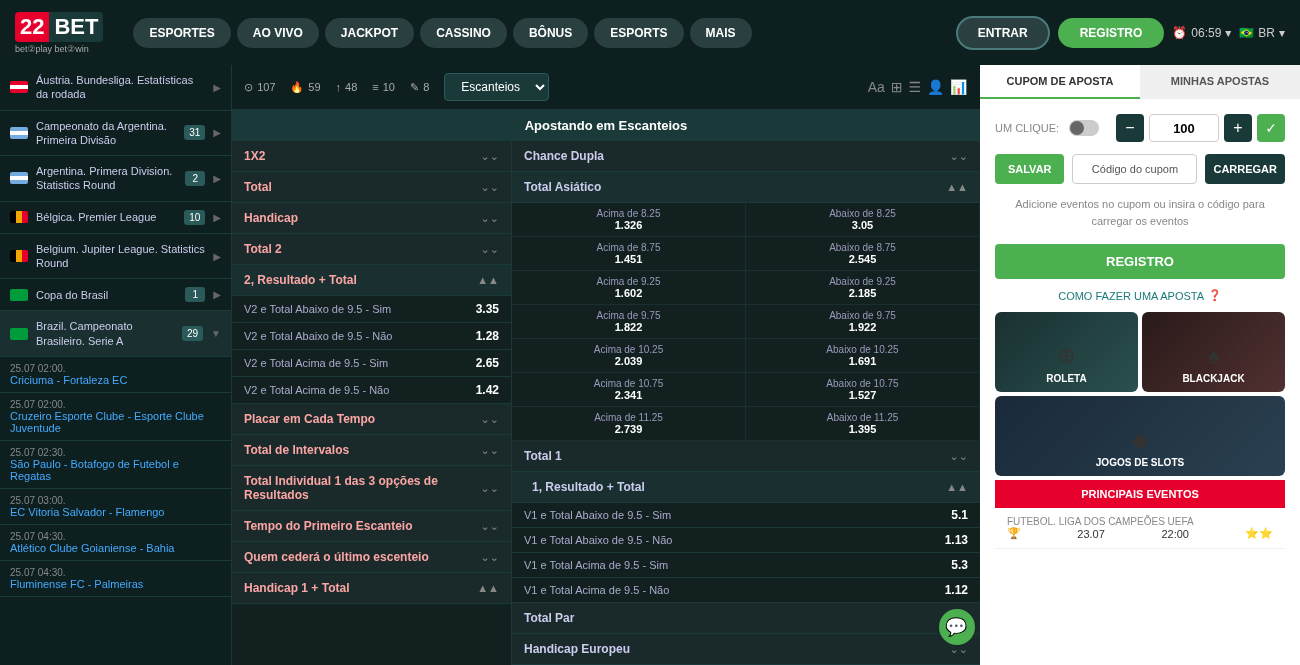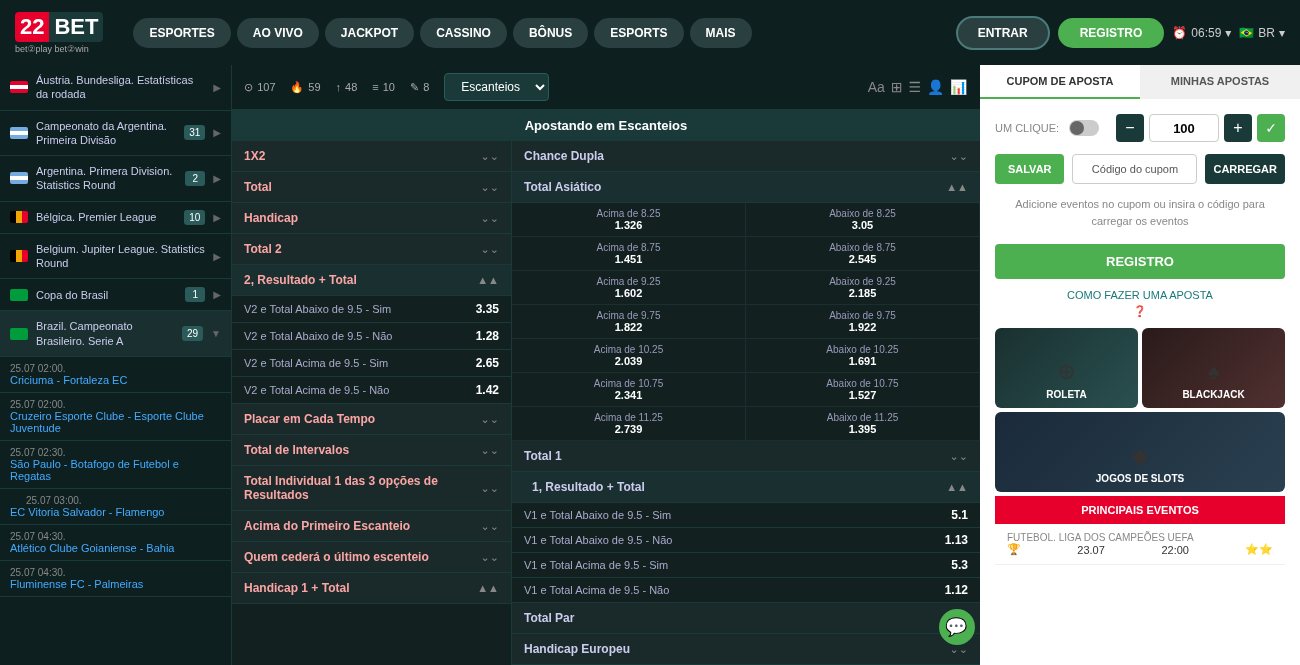--- a/index.html
+++ b/index.html
@@ -80,21 +80,21 @@
     .amount-control { display: flex; align-items: center; gap: 5px; flex: 1; justify-content: flex-end; }
     .amount-btn { width: 28px; height: 28px; background: #1a3a3a; color: #fff; border: none; border-radius: 4px; font-size: 16px; cursor: pointer; display: flex; align-items: center; justify-content: center; }
     .amount-input { width: 70px; height: 28px; text-align: center; border: 1px solid #ccc; border-radius: 4px; font-size: 13px; font-weight: bold; }
     .amount-confirm { width: 28px; height: 28px; background: #4caf50; color: #fff; border: none; border-radius: 4px; font-size: 14px; cursor: pointer; display: flex; align-items: center; justify-content: center; }
     .slip-actions { display: flex; gap: 8px; margin-bottom: 12px; }
     .btn-salvar { flex: 1; background: #4caf50; color: #fff; border: none; border-radius: 4px; padding: 8px; font-size: 11px; font-weight: bold; cursor: pointer; }
     .btn-codigo { flex: 2; background: #fff; color: #555; border: 1px solid #ccc; border-radius: 4px; padding: 8px; font-size: 11px; cursor: pointer; text-align: center; }
     .btn-carregar { flex: 1; background: #1a3a3a; color: #fff; border: none; border-radius: 4px; padding: 8px; font-size: 11px; font-weight: bold; cursor: pointer; }
     .slip-info { color: #888; font-size: 11px; text-align: center; line-height: 1.5; margin-bottom: 15px; }
     .btn-registro-slip { width: 100%; background: #4caf50; color: #fff; border: none; border-radius: 4px; padding: 10px; font-size: 13px; font-weight: bold; cursor: pointer; margin-bottom: 10px; }
-    .como-fazer { color: #1a7a7a; font-size: 11px; text-align: center; cursor: pointer; display: flex; align-items: center; justify-content: center; gap: 4px; flex-direction: column; }
+    .como-fazer { color: #1a7a7a; font-size: 11px; text-align: center; cursor: pointer; display: flex; align-items: center; justify-content: center; gap: 4px; }
     .casino-promos { margin-top: 10px; }
     .promo-row { display: flex; gap: 4px; margin-bottom: 4px; }
     .promo-card { flex: 1; border-radius: 6px; height: 80px; display: flex; flex-direction: column; align-items: center; justify-content: flex-end; padding-bottom: 8px; background: #2a4040; overflow: hidden; position: relative; }
     .promo-card.roleta { background: linear-gradient(135deg, #1a3030, #2a5050); }
     .promo-card.blackjack { background: linear-gradient(135deg, #2a1a1a, #503030); }
     .promo-card.slots { background: linear-gradient(135deg, #1a2a3a, #2a4050); }
     .promo-label { color: #fff; font-size: 10px; font-weight: bold; text-align: center; position: relative; z-index: 2; }
     .promo-icon { font-size: 22px; margin-bottom: 4px; }
     .principais-eventos { background: #e8002d; padding: 8px 12px; text-align: center; font-size: 11px; font-weight: bold; color: #fff; }
     .evento-item { padding: 8px 12px; border-bottom: 1px solid #f0f0f0; background: #fff; }
@@ -197,21 +197,21 @@
     </div>
     <div style="padding:6px 10px; border-bottom:1px solid #1a3a3a;">
       <div style="color:#888;font-size:10px;">25.07 02:00.</div>
       <div style="color:#4af;font-size:11px;">Cruzeiro Esporte Clube - Esporte Clube Juventude</div>
     </div>
     <div style="padding:6px 10px; border-bottom:1px solid #1a3a3a;">
       <div style="color:#888;font-size:10px;">25.07 02:30.</div>
       <div style="color:#4af;font-size:11px;">São Paulo - Botafogo de Futebol e Regatas</div>
     </div>
     <div style="padding:6px 10px; border-bottom:1px solid #1a3a3a;">
-      <div style="color:#888;font-size:10px;margin-left:16px;">25.07 03:00.</div>
+      <div style="color:#888;font-size:10px;">25.07 03:00.</div>
       <div style="color:#4af;font-size:11px;">EC Vitoria Salvador - Flamengo</div>
     </div>
     <div style="padding:6px 10px; border-bottom:1px solid #1a3a3a;">
       <div style="color:#888;font-size:10px;">25.07 04:30.</div>
       <div style="color:#4af;font-size:11px;">Atlético Clube Goianiense - Bahia</div>
     </div>
     <div style="padding:6px 10px; border-bottom:1px solid #1a3a3a;">
       <div style="color:#888;font-size:10px;">25.07 04:30.</div>
       <div style="color:#4af;font-size:11px;">Fluminense FC - Palmeiras</div>
     </div>
@@ -302,21 +302,21 @@
         </div>
         <div class="collapsible-row">
           <span class="collapsible-label">Total de Intervalos</span>
           <span class="collapsible-icon">⌄⌄</span>
         </div>
         <div class="collapsible-row">
           <span class="collapsible-label">Total Individual 1 das 3 opções de Resultados</span>
           <span class="collapsible-icon">⌄⌄</span>
         </div>
         <div class="collapsible-row">
-          <span class="collapsible-label">Acima do Primeiro Escanteio</span>
+          <span class="collapsible-label">Tempo do Primeiro Escanteio</span>
           <span class="collapsible-icon">⌄⌄</span>
         </div>
         <div class="collapsible-row">
           <span class="collapsible-label">Quem cederá o último escenteio</span>
           <span class="collapsible-icon">⌄⌄</span>
         </div>
         <div class="collapsible-row">
           <span class="collapsible-label">Handicap 1 + Total</span>
           <span class="collapsible-icon">▲▲</span>
         </div>

